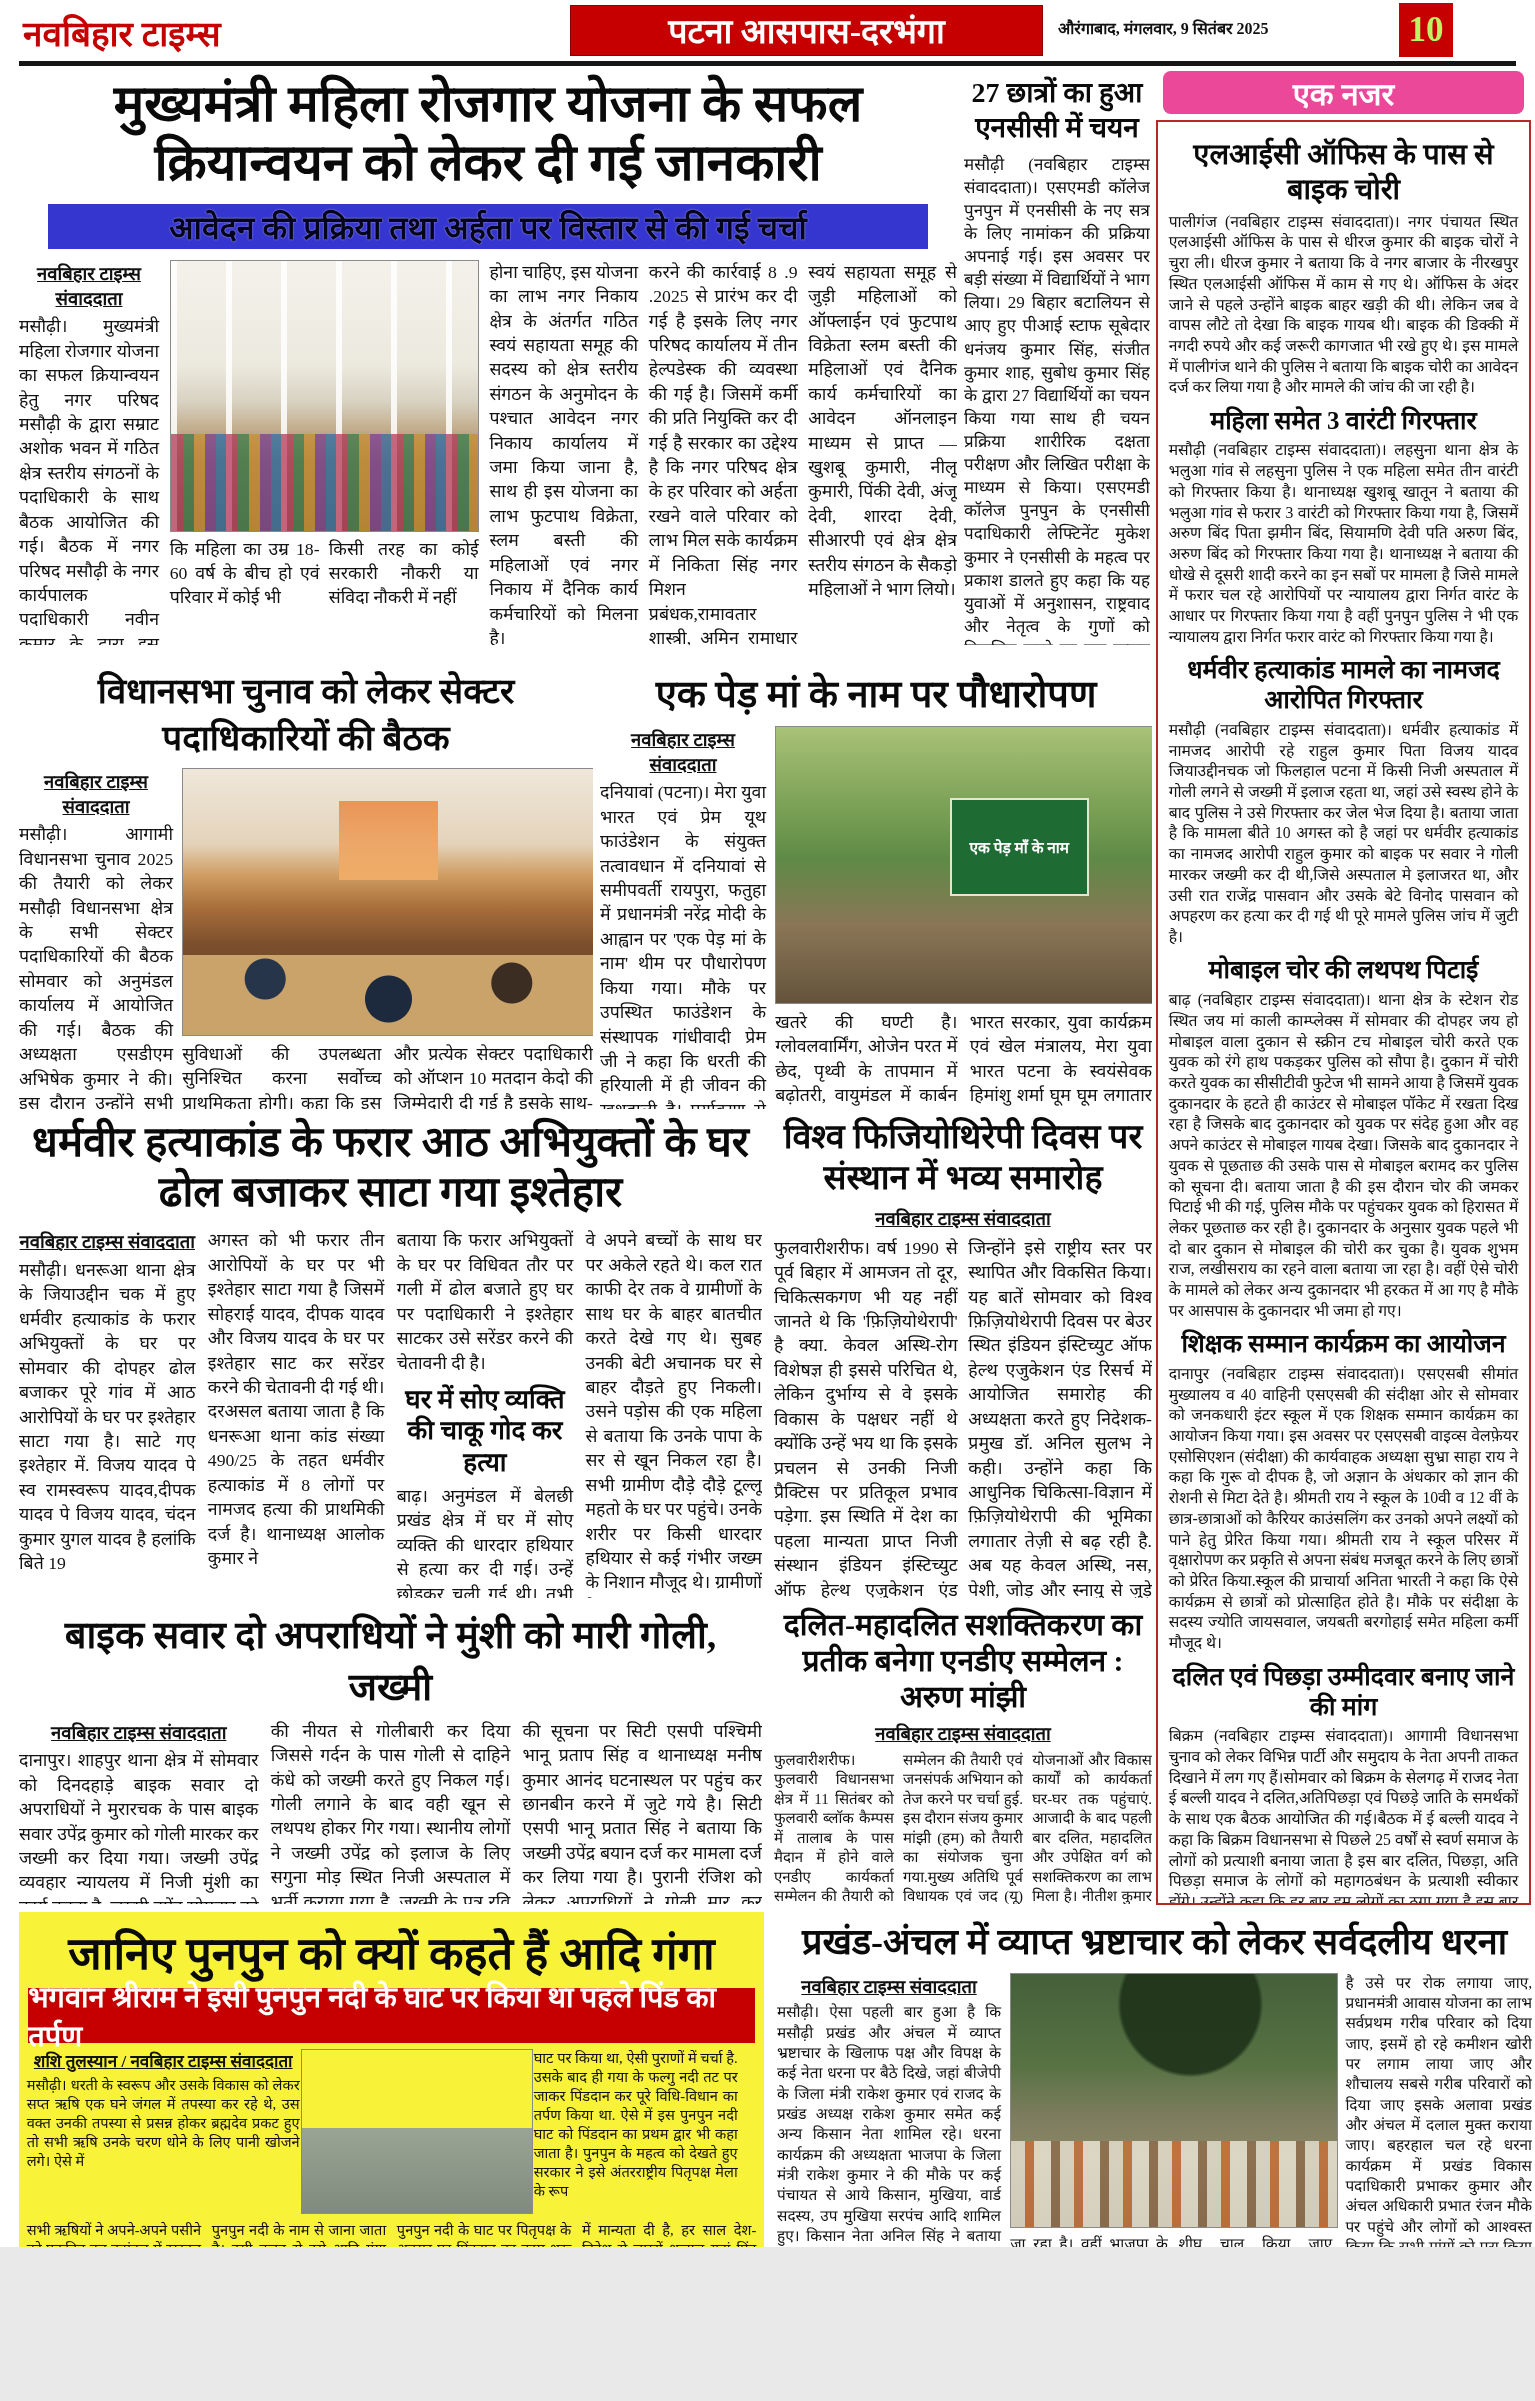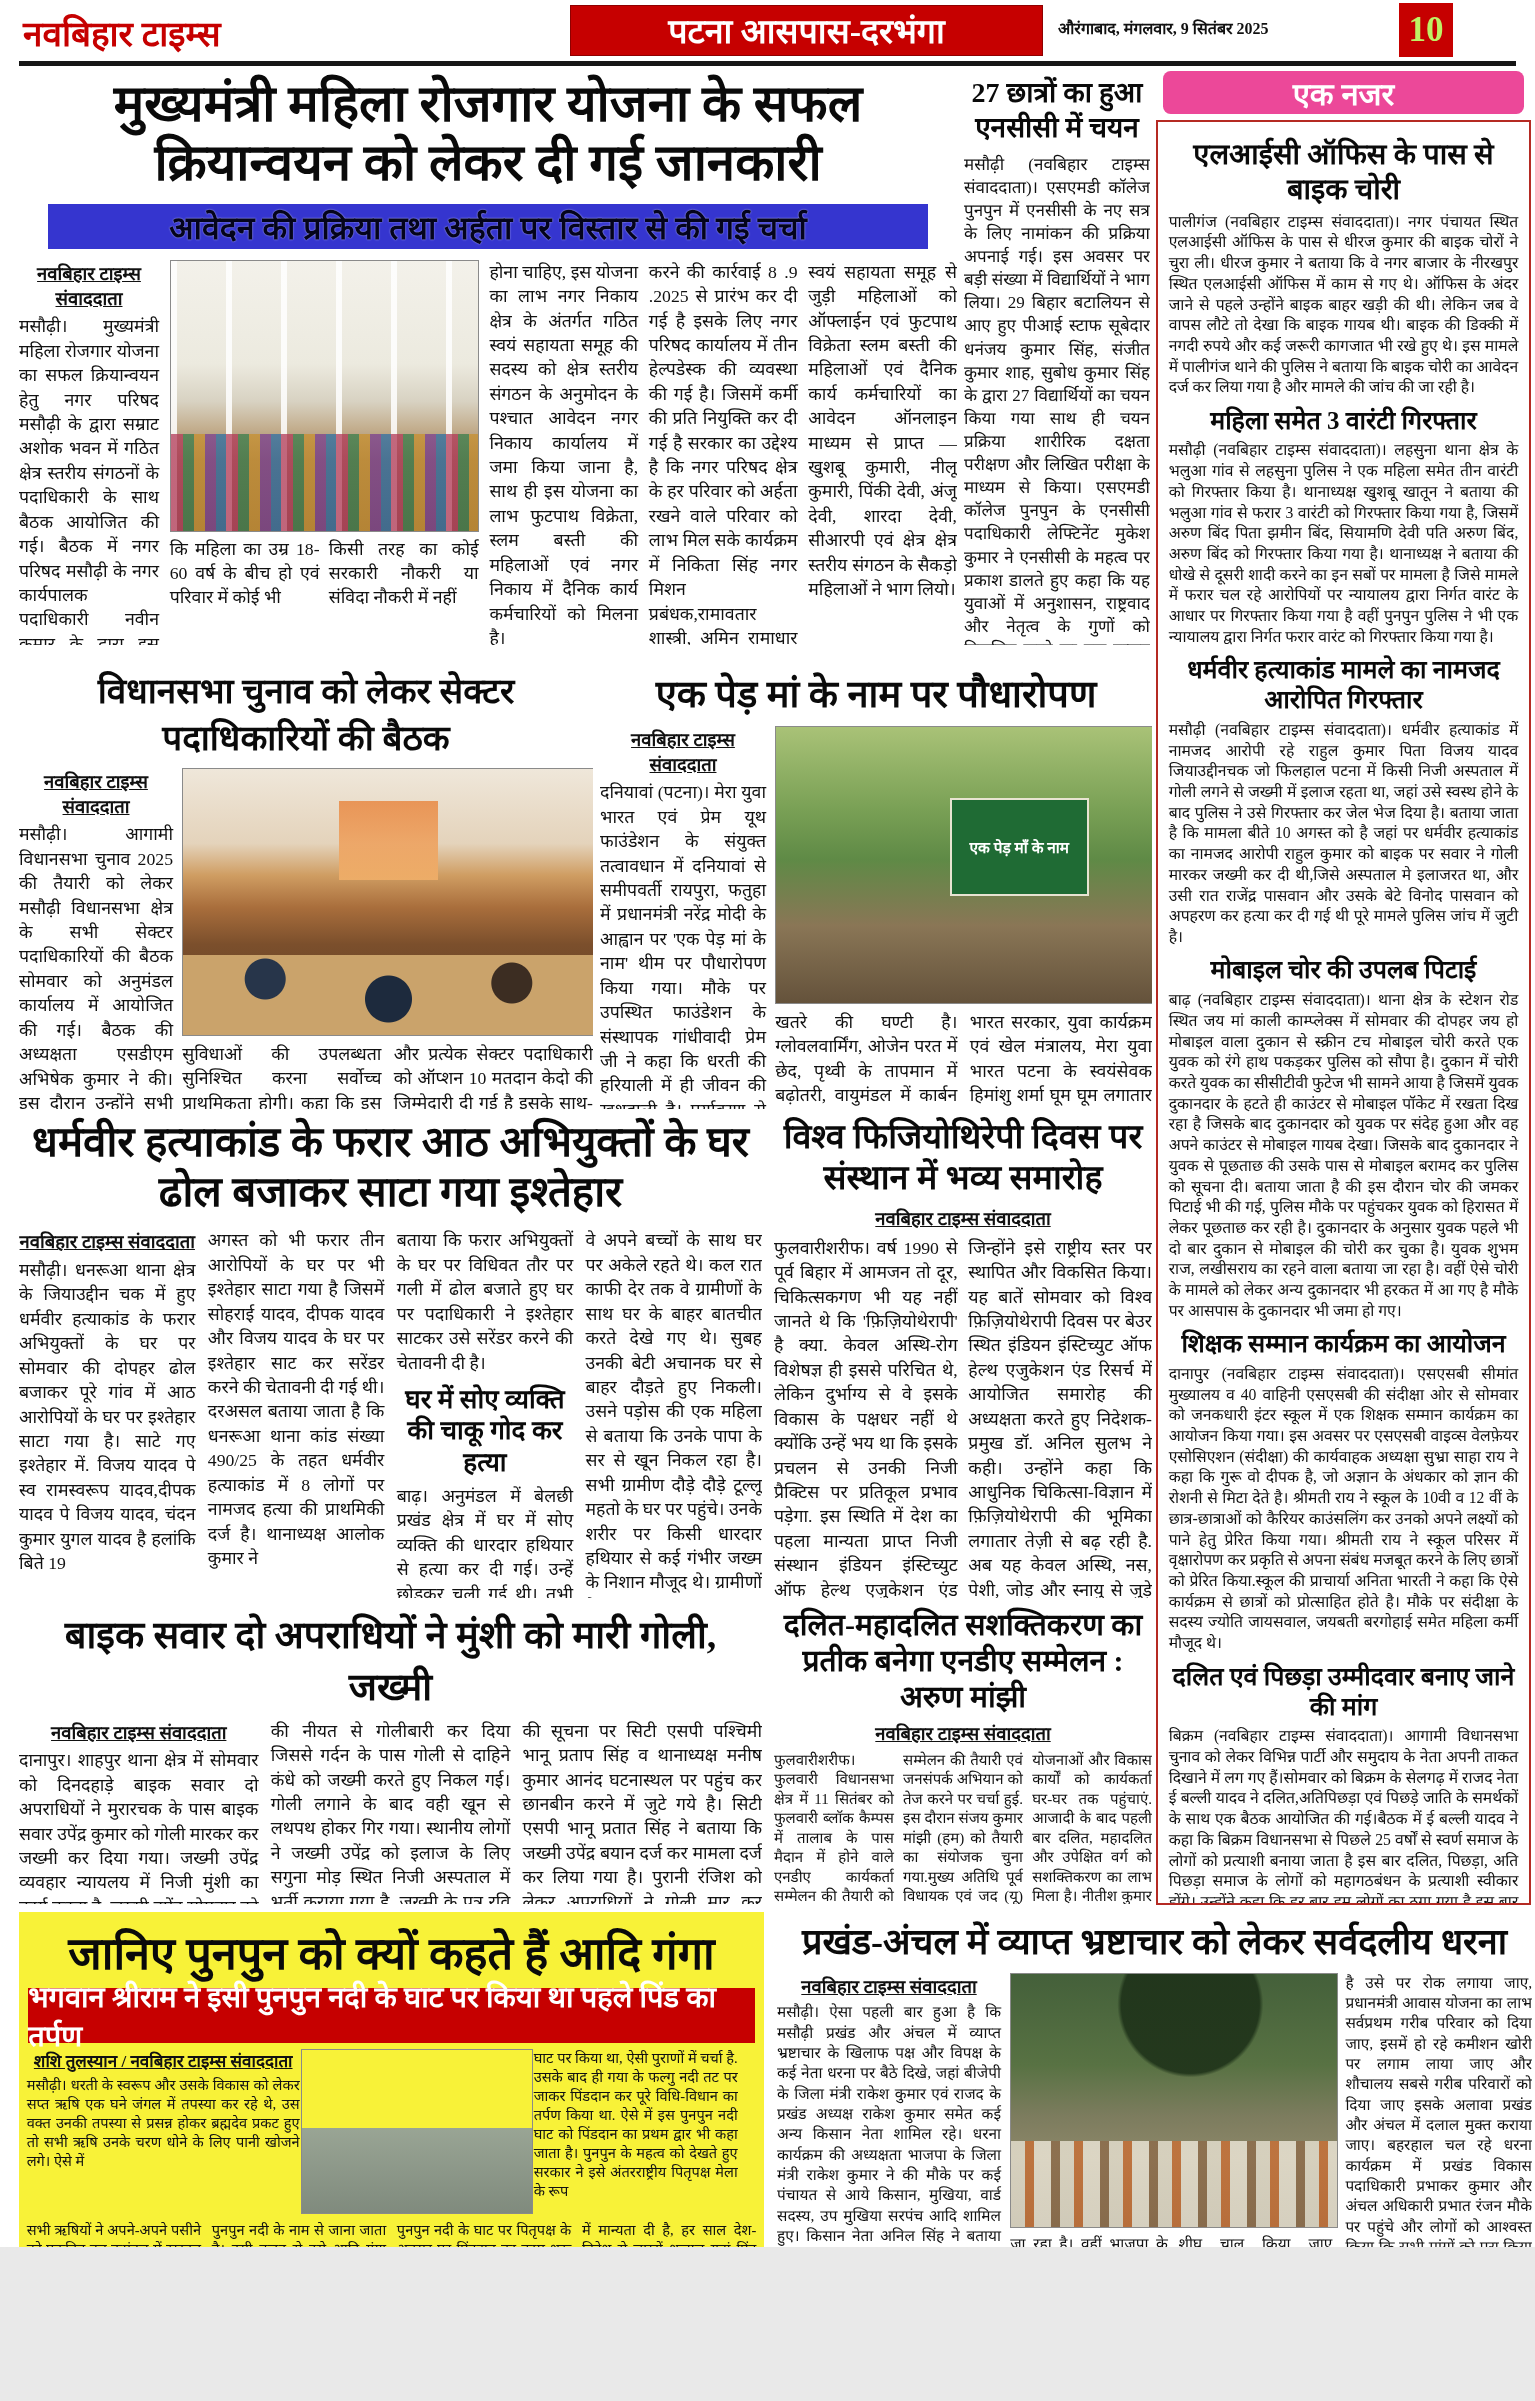--- a/index.html
+++ b/index.html
@@ -199,21 +199,21 @@
     <div class="ek-title">
       <span>एक नजर</span>
     </div>
     <div class="ek-box">
       <h3 class="first">एलआईसी ऑफिस के पास से बाइक चोरी</h3>
       <p>पालीगंज (नवबिहार टाइम्स संवाददाता)। नगर पंचायत स्थित एलआईसी ऑफिस के पास से धीरज कुमार की बाइक चोरों ने चुरा ली। धीरज कुमार ने बताया कि वे नगर बाजार के नीरखपुर स्थित एलआईसी ऑफिस में काम से गए थे। ऑफिस के अंदर जाने से पहले उन्होंने बाइक बाहर खड़ी की थी। लेकिन जब वे वापस लौटे तो देखा कि बाइक गायब थी। बाइक की डिक्की में नगदी रुपये और कई जरूरी कागजात भी रखे हुए थे। इस मामले में पालीगंज थाने की पुलिस ने बताया कि बाइक चोरी का आवेदन दर्ज कर लिया गया है और मामले की जांच की जा रही है।</p>
       <h3>महिला समेत 3 वारंटी गिरफ्तार</h3>
       <p>मसौढ़ी (नवबिहार टाइम्स संवाददाता)। लहसुना थाना क्षेत्र के भलुआ गांव से लहसुना पुलिस ने एक महिला समेत तीन वारंटी को गिरफ्तार किया है। थानाध्यक्ष खुशबू खातून ने बताया की भलुआ गांव से फरार 3 वारंटी को गिरफ्तार किया गया है, जिसमें अरुण बिंद पिता झमीन बिंद, सियामणि देवी पति अरुण बिंद, अरुण बिंद को गिरफ्तार किया गया है। थानाध्यक्ष ने बताया की धोखे से दूसरी शादी करने का इन सबों पर मामला है जिसे मामले में फरार चल रहे आरोपियों पर न्यायालय द्वारा निर्गत वारंट के आधार पर गिरफ्तार किया गया है वहीं पुनपुन पुलिस ने भी एक न्यायालय द्वारा निर्गत फरार वारंट को गिरफ्तार किया गया है।</p>
       <h3>धर्मवीर हत्याकांड मामले का नामजद आरोपित गिरफ्तार</h3>
       <p>मसौढ़ी (नवबिहार टाइम्स संवाददाता)। धर्मवीर हत्याकांड में नामजद आरोपी रहे राहुल कुमार पिता विजय यादव जियाउद्दीनचक जो फिलहाल पटना में किसी निजी अस्पताल में गोली लगने से जख्मी में इलाज रहता था, जहां उसे स्वस्थ होने के बाद पुलिस ने उसे गिरफ्तार कर जेल भेज दिया है। बताया जाता है कि मामला बीते 10 अगस्त को है जहां पर धर्मवीर हत्याकांड का नामजद आरोपी राहुल कुमार को बाइक पर सवार ने गोली मारकर जख्मी कर दी थी,जिसे अस्पताल मे इलाजरत था, और उसी रात राजेंद्र पासवान और उसके बेटे विनोद पासवान को अपहरण कर हत्या कर दी गई थी पूरे मामले पुलिस जांच में जुटी है।</p>
-      <h3>मोबाइल चोर की उपलब पिटाई</h3>
+      <h3>मोबाइल चोर की लथपथ पिटाई</h3>
       <p>बाढ़ (नवबिहार टाइम्स संवाददाता)। थाना क्षेत्र के स्टेशन रोड स्थित जय मां काली काम्प्लेक्स में सोमवार की दोपहर जय हो मोबाइल वाला दुकान से स्क्रीन टच मोबाइल चोरी करते एक युवक को रंगे हाथ पकड़कर पुलिस को सौपा है। दुकान में चोरी करते युवक का सीसीटीवी फुटेज भी सामने आया है जिसमें युवक दुकानदार के हटते ही काउंटर से मोबाइल पॉकेट में रखता दिख रहा है जिसके बाद दुकानदार को युवक पर संदेह हुआ और वह अपने काउंटर से मोबाइल गायब देखा। जिसके बाद दुकानदार ने युवक से पूछताछ की उसके पास से मोबाइल बरामद कर पुलिस को सूचना दी। बताया जाता है की इस दौरान चोर की जमकर पिटाई भी की गई, पुलिस मौके पर पहुंचकर युवक को हिरासत में लेकर पूछताछ कर रही है। दुकानदार के अनुसार युवक पहले भी दो बार दुकान से मोबाइल की चोरी कर चुका है। युवक शुभम राज, लखीसराय का रहने वाला बताया जा रहा है। वहीं ऐसे चोरी के मामले को लेकर अन्य दुकानदार भी हरकत में आ गए है मौके पर आसपास के दुकानदार भी जमा हो गए।</p>
       <h3>शिक्षक सम्मान कार्यक्रम का आयोजन</h3>
       <p>दानापुर (नवबिहार टाइम्स संवाददाता)। एसएसबी सीमांत मुख्यालय व 40 वाहिनी एसएसबी की संदीक्षा ओर से सोमवार को जनकधारी इंटर स्कूल में एक शिक्षक सम्मान कार्यक्रम का आयोजन किया गया। इस अवसर पर एसएसबी वाइव्स वेलफ़ेयर एसोसिएशन (संदीक्षा) की कार्यवाहक अध्यक्षा सुभ्रा साहा राय ने कहा कि गुरू वो दीपक है, जो अज्ञान के अंधकार को ज्ञान की रोशनी से मिटा देते है। श्रीमती राय ने स्कूल के 10वी व 12 वीं के छात्र-छात्राओं को कैरियर काउंसलिंग कर उनको अपने लक्ष्यों को पाने हेतु प्रेरित किया गया। श्रीमती राय ने स्कूल परिसर में वृक्षारोपण कर प्रकृति से अपना संबंध मजबूत करने के लिए छात्रों को प्रेरित किया.स्कूल की प्राचार्या अनिता भारती ने कहा कि ऐसे कार्यक्रम से छात्रों को प्रोत्साहित होते है। मौके पर संदीक्षा के सदस्य ज्योति जायसवाल, जयबती बरगोहाई समेत महिला कर्मी मौजूद थे।</p>
       <h3>दलित एवं पिछड़ा उम्मीदवार बनाए जाने की मांग</h3>
       <p>बिक्रम (नवबिहार टाइम्स संवाददाता)। आगामी विधानसभा चुनाव को लेकर विभिन्न पार्टी और समुदाय के नेता अपनी ताकत दिखाने में लग गए हैं।सोमवार को बिक्रम के सेलगढ़ में राजद नेता ई बल्ली यादव ने दलित,अतिपिछड़ा एवं पिछड़े जाति के समर्थकों के साथ एक बैठक आयोजित की गई।बैठक में ई बल्ली यादव ने कहा कि बिक्रम विधानसभा से पिछले 25 वर्षों से स्वर्ण समाज के लोगों को प्रत्याशी बनाया जाता है इस बार दलित, पिछड़ा, अति पिछड़ा समाज के लोगों को महागठबंधन के प्रत्याशी स्वीकार होंगे। उन्होंने कहा कि हर बार हम लोगों का ठगा गया है इस बार हम लोगों एक जुट होकर अपनी ताकत का एहसास कराएंगे।बैठक में संजय राम,कृष्ण कुमार अकेला, जिला पार्षद मेजर चंद्रवंशी, नागेंद्र कुशवाहा,प्रखंड प्रमुख रामेश्वर पासवान, मुखिया अजीत वर्मा, तनवीर अहमद, आरिफ, पूर्व प्रमुख शैलेश महतो, उज्ज्वल यादव, सुजीत रविदास, राजद प्रखंड अध्यक्ष दिलीप यादव, मुखिया मेघनाथ, अखिलेश गोप, कमलेश यादव, दीपू यादव , संजय यादव, दीपक राम आदि मौजूद थे।</p>
 
     </div>
   </aside>
 
   <section class="vidhan">

